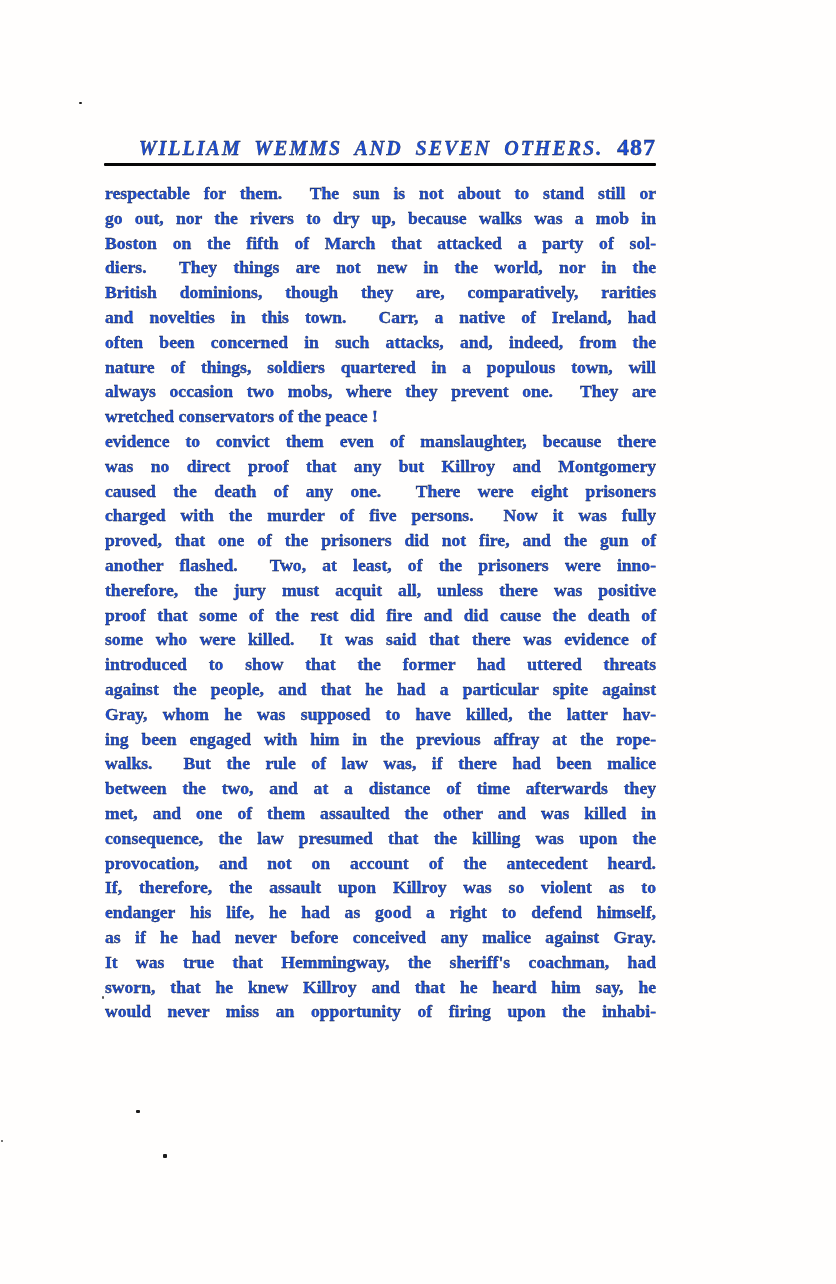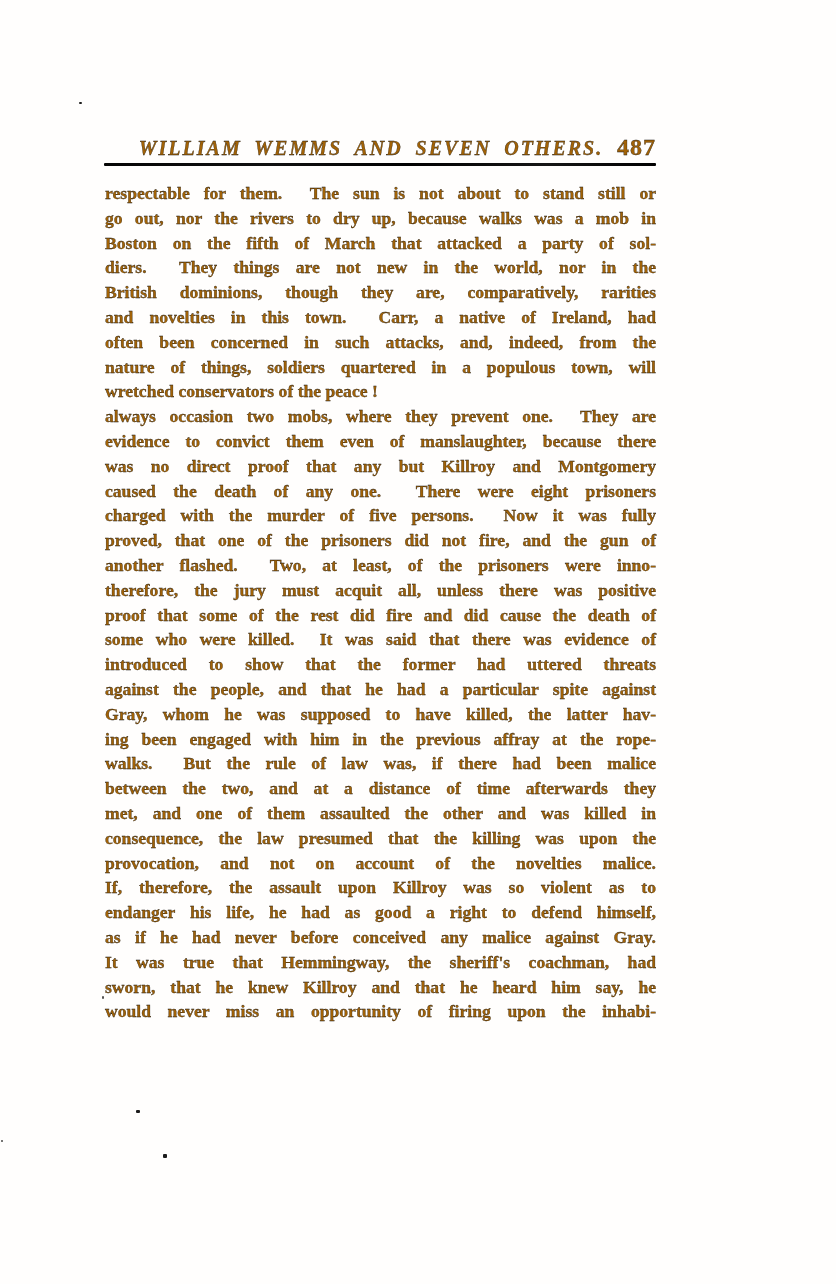--- a/index.html
+++ b/index.html
@@ -1,21 +1,21 @@
 <!DOCTYPE html>
 <html><head>
 <meta charset="utf-8">
 <style>
   html, body { margin: 0; padding: 0; background: #ffffff; }
   .page {
     position: relative;
     width: 836px;
     height: 1284px;
     background: #fffefd;
-    color: #a16207;
+    color: #1d4ed8;
     font-family: "Liberation Serif", serif;
     overflow: hidden;
     -webkit-text-stroke: 0.3px #151515;
   }
   .running-head {
     position: absolute;
     top: 134px;
     left: 105px;
     width: 551px;
     display: flex;
@@ -97,42 +97,42 @@
   <main class="body-text">
       <div class="paragraph">
         <div class="line">respectable for them.  The sun is not about to stand still or</div>
         <div class="line">go out, nor the rivers to dry up, because walks was a mob in</div>
         <div class="line">Boston on the fifth of March that attacked a party of sol-</div>
         <div class="line">diers.  They things are not new in the world, nor in the</div>
         <div class="line">British dominions, though they are, comparatively, rarities</div>
         <div class="line">and novelties in this town.  Carr, a native of Ireland, had</div>
         <div class="line">often been concerned in such attacks, and, indeed, from the</div>
         <div class="line">nature of things, soldiers quartered in a populous town, will</div>
+        <div class="line">always occasion two mobs, where they prevent one.  They are</div>
         <div class="line line--end">wretched conservators of the peace !</div>
-        <div class="line">always occasion two mobs, where they prevent one.  They are</div>
       </div>
       <div class="paragraph">
         <div class="line">evidence to convict them even of manslaughter, because there</div>
         <div class="line">was no direct proof that any but Killroy and Montgomery</div>
         <div class="line">caused the death of any one.  There were eight prisoners</div>
         <div class="line">charged with the murder of five persons.  Now it was fully</div>
         <div class="line">proved, that one of the prisoners did not fire, and the gun of</div>
         <div class="line">another flashed.  Two, at least, of the prisoners were inno-</div>
         <div class="line">therefore, the jury must acquit all, unless there was positive</div>
         <div class="line">proof that some of the rest did fire and did cause the death of</div>
         <div class="line">some who were killed.  It was said that there was evidence of</div>
         <div class="line">introduced to show that the former had uttered threats</div>
         <div class="line">against the people, and that he had a particular spite against</div>
         <div class="line">Gray, whom he was supposed to have killed, the latter hav-</div>
         <div class="line">ing been engaged with him in the previous affray at the rope-</div>
         <div class="line">walks.  But the rule of law was, if there had been malice</div>
         <div class="line">between the two, and at a distance of time afterwards they</div>
         <div class="line">met, and one of them assaulted the other and was killed in</div>
         <div class="line">consequence, the law presumed that the killing was upon the</div>
-        <div class="line">provocation, and not on account of the novelties malice.</div>
+        <div class="line">provocation, and not on account of the antecedent heard.</div>
         <div class="line">If, therefore, the assault upon Killroy was so violent as to</div>
         <div class="line">endanger his life, he had as good a right to defend himself,</div>
         <div class="line">as if he had never before conceived any malice against Gray.</div>
         <div class="line">It was true that Hemmingway, the sheriff's coachman, had</div>
         <div class="line">sworn, that he knew Killroy and that he heard him say, he</div>
         <div class="line">would never miss an opportunity of firing upon the inhabi-</div>
       </div>
     </main>
 
 </div>

